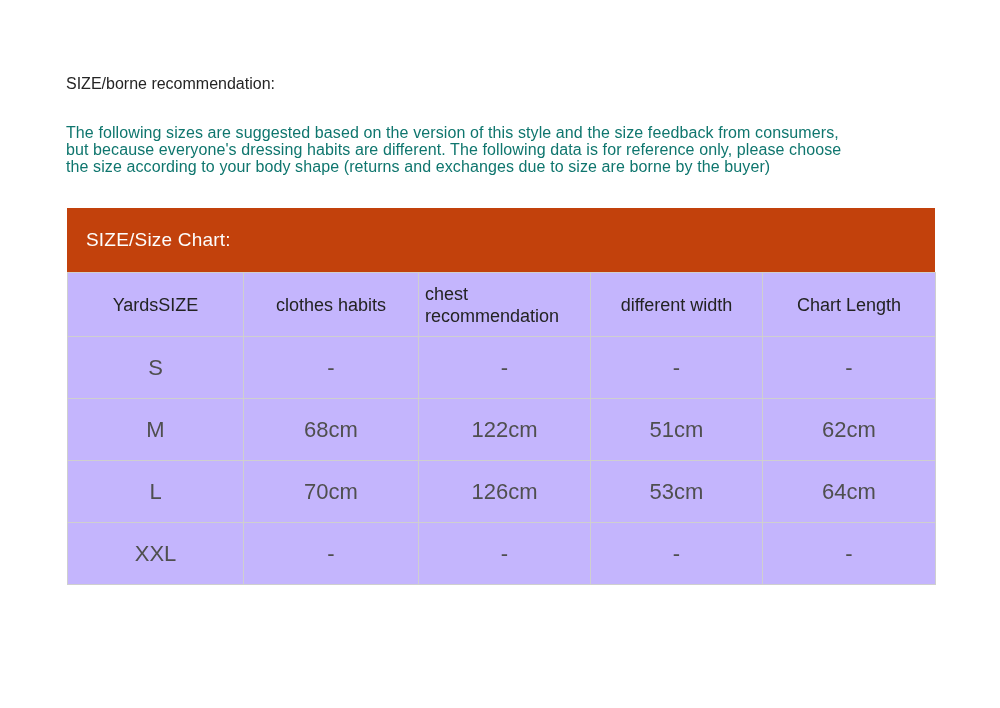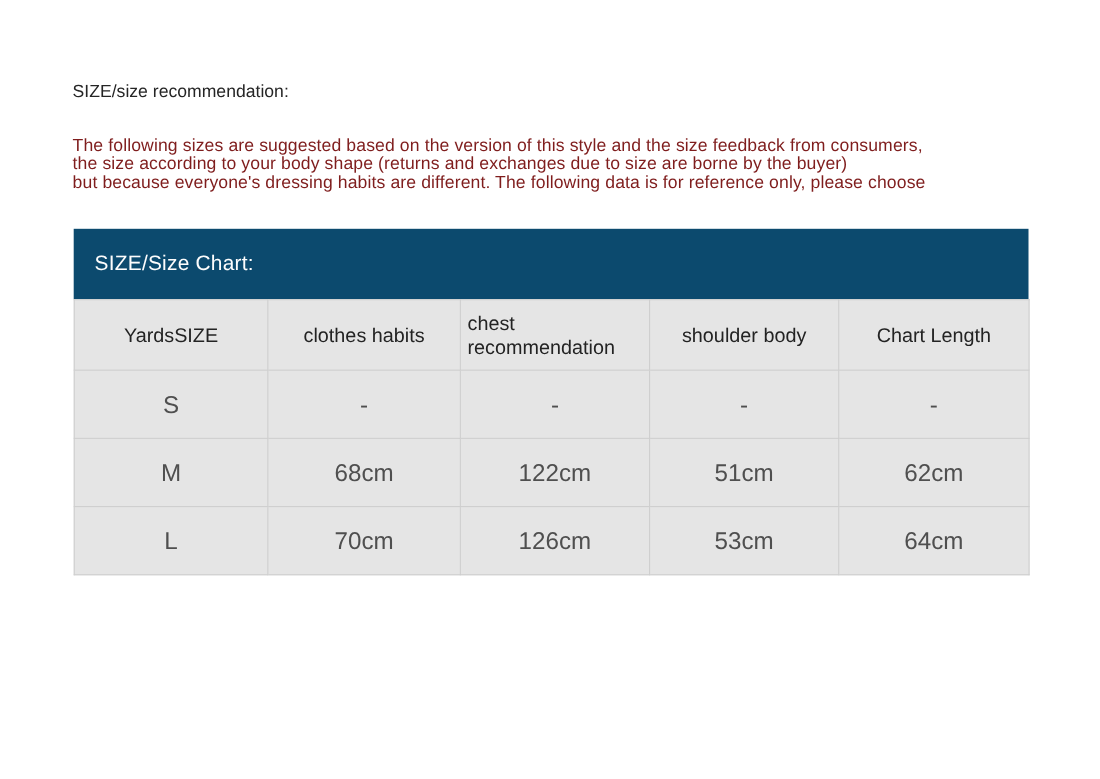--- a/index.html
+++ b/index.html
@@ -24,50 +24,50 @@
     font-weight: 400;
     color: #252525;
     white-space: nowrap;
   }
   .description {
     position: absolute;
     left: 66px;
     top: 124px;
     font-size: 16px;
     line-height: 17.2px;
-    color: #7f1d1d;
+    color: #0f766e;
     letter-spacing: 0.1px;
   }
   .description .desc-line {
     white-space: nowrap;
   }
   .size-chart {
     position: absolute;
     left: 67px;
     top: 208px;
     width: 868px;
   }
   .chart-header-bar {
     height: 64px;
-    background: #0c4a6e;
+    background: #c2410c;
     display: flex;
     align-items: center;
     box-sizing: border-box;
     padding-left: 19px;
   }
   .chart-header-bar span {
     color: #fdfdfd;
     font-size: 19px;
     letter-spacing: 0.2px;
   }
   table.size-table {
     width: 868px;
     border-collapse: collapse;
     table-layout: fixed;
-    background: #e5e5e5;
+    background: #c4b5fd;
   }
   table.size-table th,
   table.size-table td {
     border: 1px solid #cfcfcf;
     text-align: center;
     vertical-align: middle;
     padding: 0;
     overflow: hidden;
   }
   table.size-table thead tr {
@@ -93,26 +93,26 @@
   }
   td.size-cell {
     color: #3f3f3f;
   }
 </style>
 </head>
 <body>
 
 <div>
 
-  <div class="section-title">SIZE/size recommendation:</div>
+  <div class="section-title">SIZE/borne recommendation:</div>
 
   <div class="description">
     <div class="desc-line">The following sizes are suggested based on the version of this style and the size feedback from consumers,</div>
+    <div class="desc-line">but because everyone's dressing habits are different. The following data is for reference only, please choose</div>
     <div class="desc-line">the size according to your body shape (returns and exchanges due to size are borne by the buyer)</div>
-    <div class="desc-line">but because everyone's dressing habits are different. The following data is for reference only, please choose</div>
   </div>
 
   <div class="size-chart">
 
     <div class="chart-header-bar">
       <span>SIZE/Size Chart:</span>
     </div>
 
     <table class="size-table">
       <colgroup>
@@ -120,21 +120,21 @@
         <col style="width:175px">
         <col style="width:172px">
         <col style="width:172px">
         <col style="width:173px">
       </colgroup>
       <thead>
         <tr>
           <th><span class="th-inner">YardsSIZE</span></th>
           <th><span class="th-inner">clothes habits</span></th>
           <th><span class="th-inner">chest recommendation</span></th>
-          <th><span class="th-inner">shoulder body</span></th>
+          <th><span class="th-inner">different width</span></th>
           <th><span class="th-inner">Chart Length</span></th>
         </tr>
       </thead>
       <tbody>
         <tr>
           <td class="size-cell">S</td>
           <td>-</td>
           <td>-</td>
           <td>-</td>
           <td>-</td>
@@ -146,18 +146,25 @@
           <td>51cm</td>
           <td>62cm</td>
         </tr>
         <tr>
           <td class="size-cell">L</td>
           <td>70cm</td>
           <td>126cm</td>
           <td>53cm</td>
           <td>64cm</td>
         </tr>
+        <tr>
+          <td class="size-cell">XXL</td>
+          <td>-</td>
+          <td>-</td>
+          <td>-</td>
+          <td>-</td>
+        </tr>
       </tbody>
     </table>
 
   </div>
 
 </div>
 
 </body></html>

